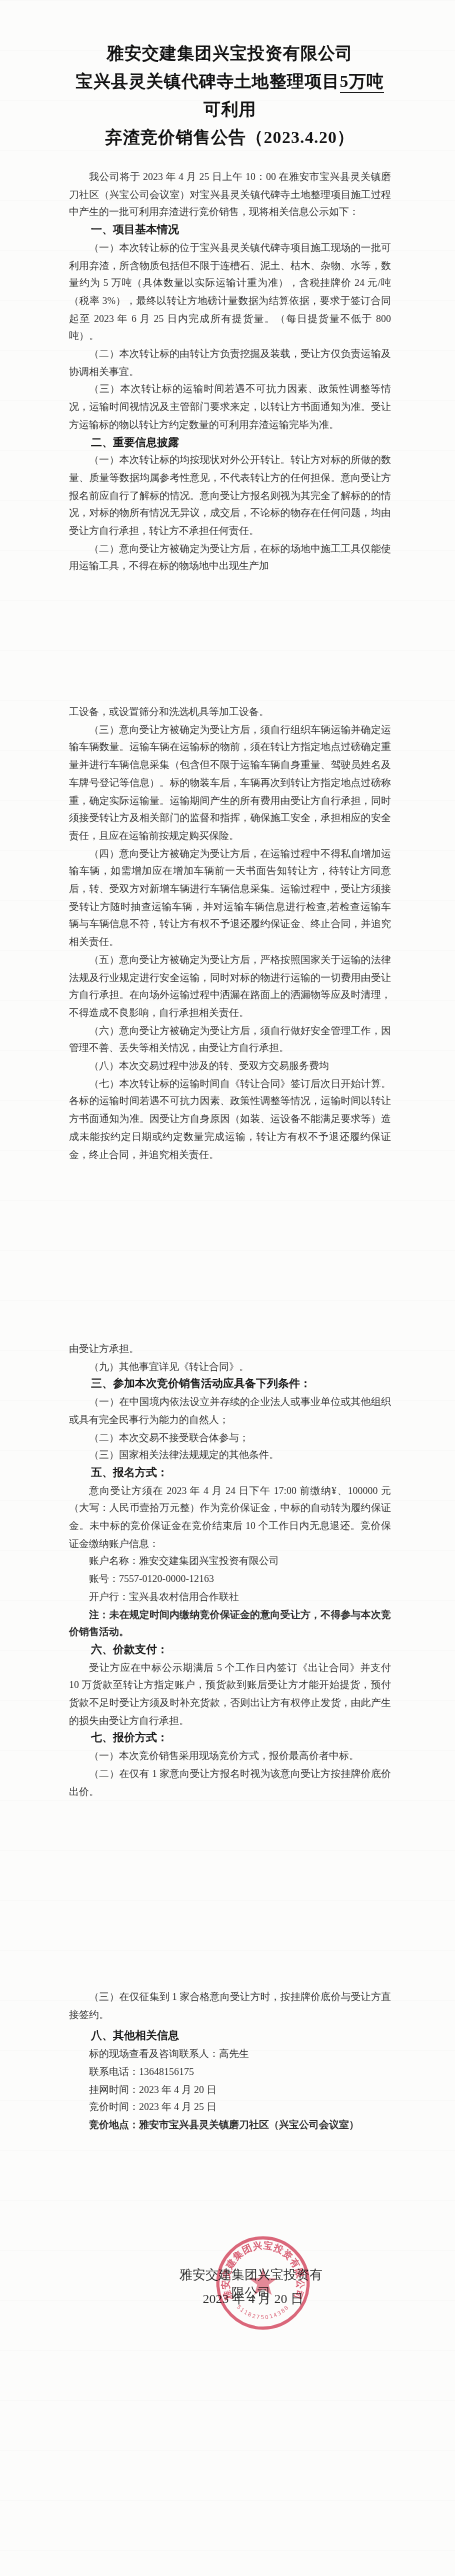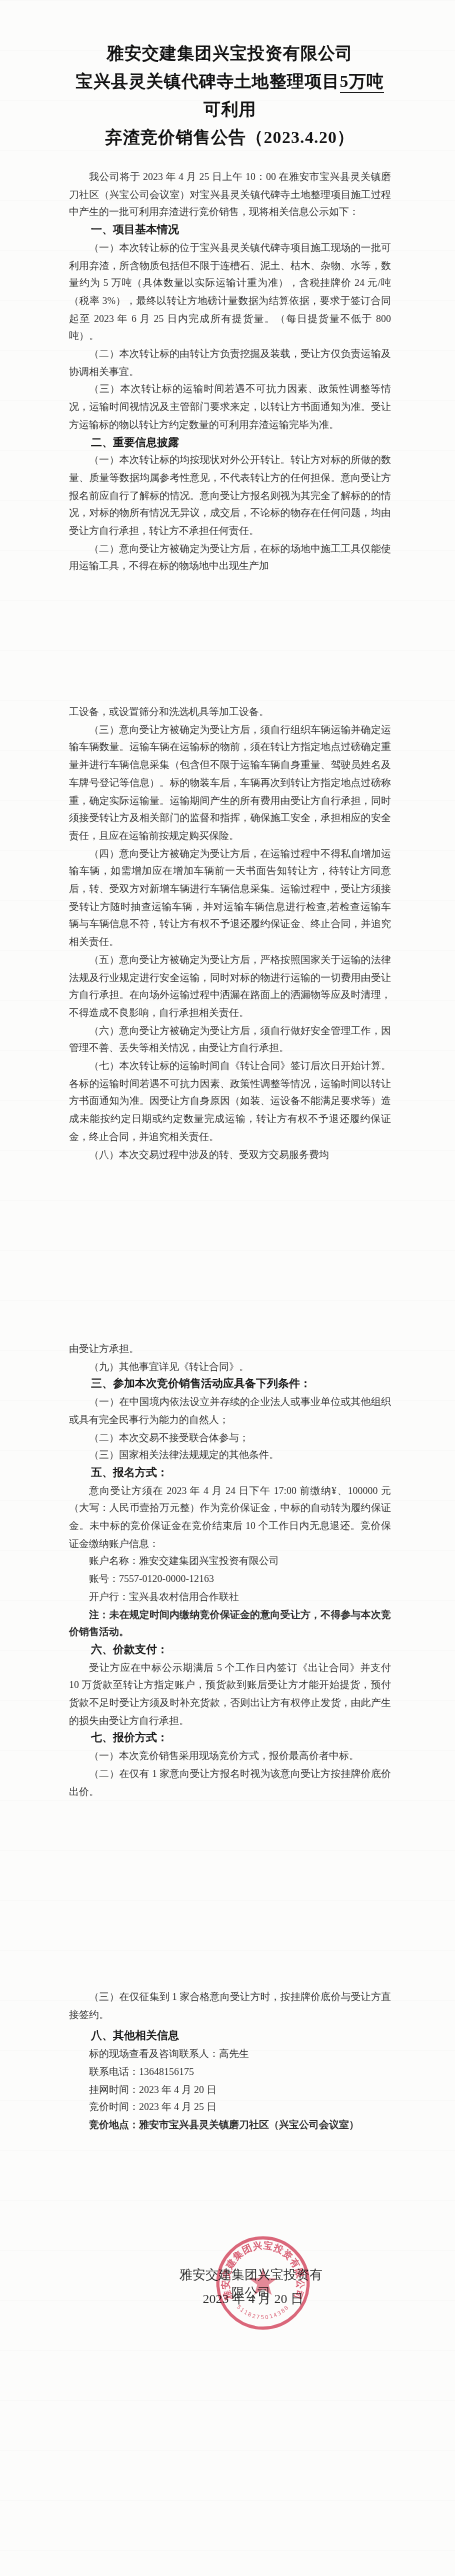--- a/index.html
+++ b/index.html
@@ -93,22 +93,22 @@
   <p class="body indent">（一）本次转让标的均按现状对外公开转让。转让方对标的所做的数量、质量等数据均属参考性意见，不代表转让方的任何担保。意向受让方报名前应自行了解标的情况。意向受让方报名则视为其完全了解标的的情况，对标的物所有情况无异议，成交后，不论标的物存在任何问题，均由受让方自行承担，转让方不承担任何责任。</p>
   <p class="body indent">（二）意向受让方被确定为受让方后，在标的场地中施工工具仅能使用运输工具，不得在标的物场地中出现生产加</p>
 </div>
 
 <div class="page" id="page2">
   <p class="body">工设备，或设置筛分和洗选机具等加工设备。</p>
   <p class="body indent">（三）意向受让方被确定为受让方后，须自行组织车辆运输并确定运输车辆数量。运输车辆在运输标的物前，须在转让方指定地点过磅确定重量并进行车辆信息采集（包含但不限于运输车辆自身重量、驾驶员姓名及车牌号登记等信息）。标的物装车后，车辆再次到转让方指定地点过磅称重，确定实际运输量。运输期间产生的所有费用由受让方自行承担，同时须接受转让方及相关部门的监督和指挥，确保施工安全，承担相应的安全责任，且应在运输前按规定购买保险。</p>
   <p class="body indent">（四）意向受让方被确定为受让方后，在运输过程中不得私自增加运输车辆，如需增加应在增加车辆前一天书面告知转让方，待转让方同意后，转、受双方对新增车辆进行车辆信息采集。运输过程中，受让方须接受转让方随时抽查运输车辆，并对运输车辆信息进行检查,若检查运输车辆与车辆信息不符，转让方有权不予退还履约保证金、终止合同，并追究相关责任。</p>
   <p class="body indent">（五）意向受让方被确定为受让方后，严格按照国家关于运输的法律法规及行业规定进行安全运输，同时对标的物进行运输的一切费用由受让方自行承担。在向场外运输过程中洒漏在路面上的洒漏物等应及时清理，不得造成不良影响，自行承担相关责任。</p>
   <p class="body indent">（六）意向受让方被确定为受让方后，须自行做好安全管理工作，因管理不善、丢失等相关情况，由受让方自行承担。</p>
+  <p class="body indent">（八）本次交易过程中涉及的转、受双方交易服务费均</p>
   <p class="body indent">（七）本次转让标的运输时间自《转让合同》签订后次日开始计算。各标的运输时间若遇不可抗力因素、政策性调整等情况，运输时间以转让方书面通知为准。因受让方自身原因（如装、运设备不能满足要求等）造成未能按约定日期或约定数量完成运输，转让方有权不予退还履约保证金，终止合同，并追究相关责任。</p>
-  <p class="body indent">（八）本次交易过程中涉及的转、受双方交易服务费均</p>
 </div>
 
 <div class="page" id="page3">
   <p class="body">由受让方承担。</p>
   <p class="body indent">（九）其他事宜详见《转让合同》。</p>
 
   <p class="heading">三、参加本次竞价销售活动应具备下列条件：</p>
   <p class="body indent">（一）在中国境内依法设立并存续的企业法人或事业单位或其他组织或具有完全民事行为能力的自然人；</p>
   <p class="body indent">（二）本次交易不接受联合体参与；</p>
   <p class="body indent">（三）国家相关法律法规规定的其他条件。</p>

